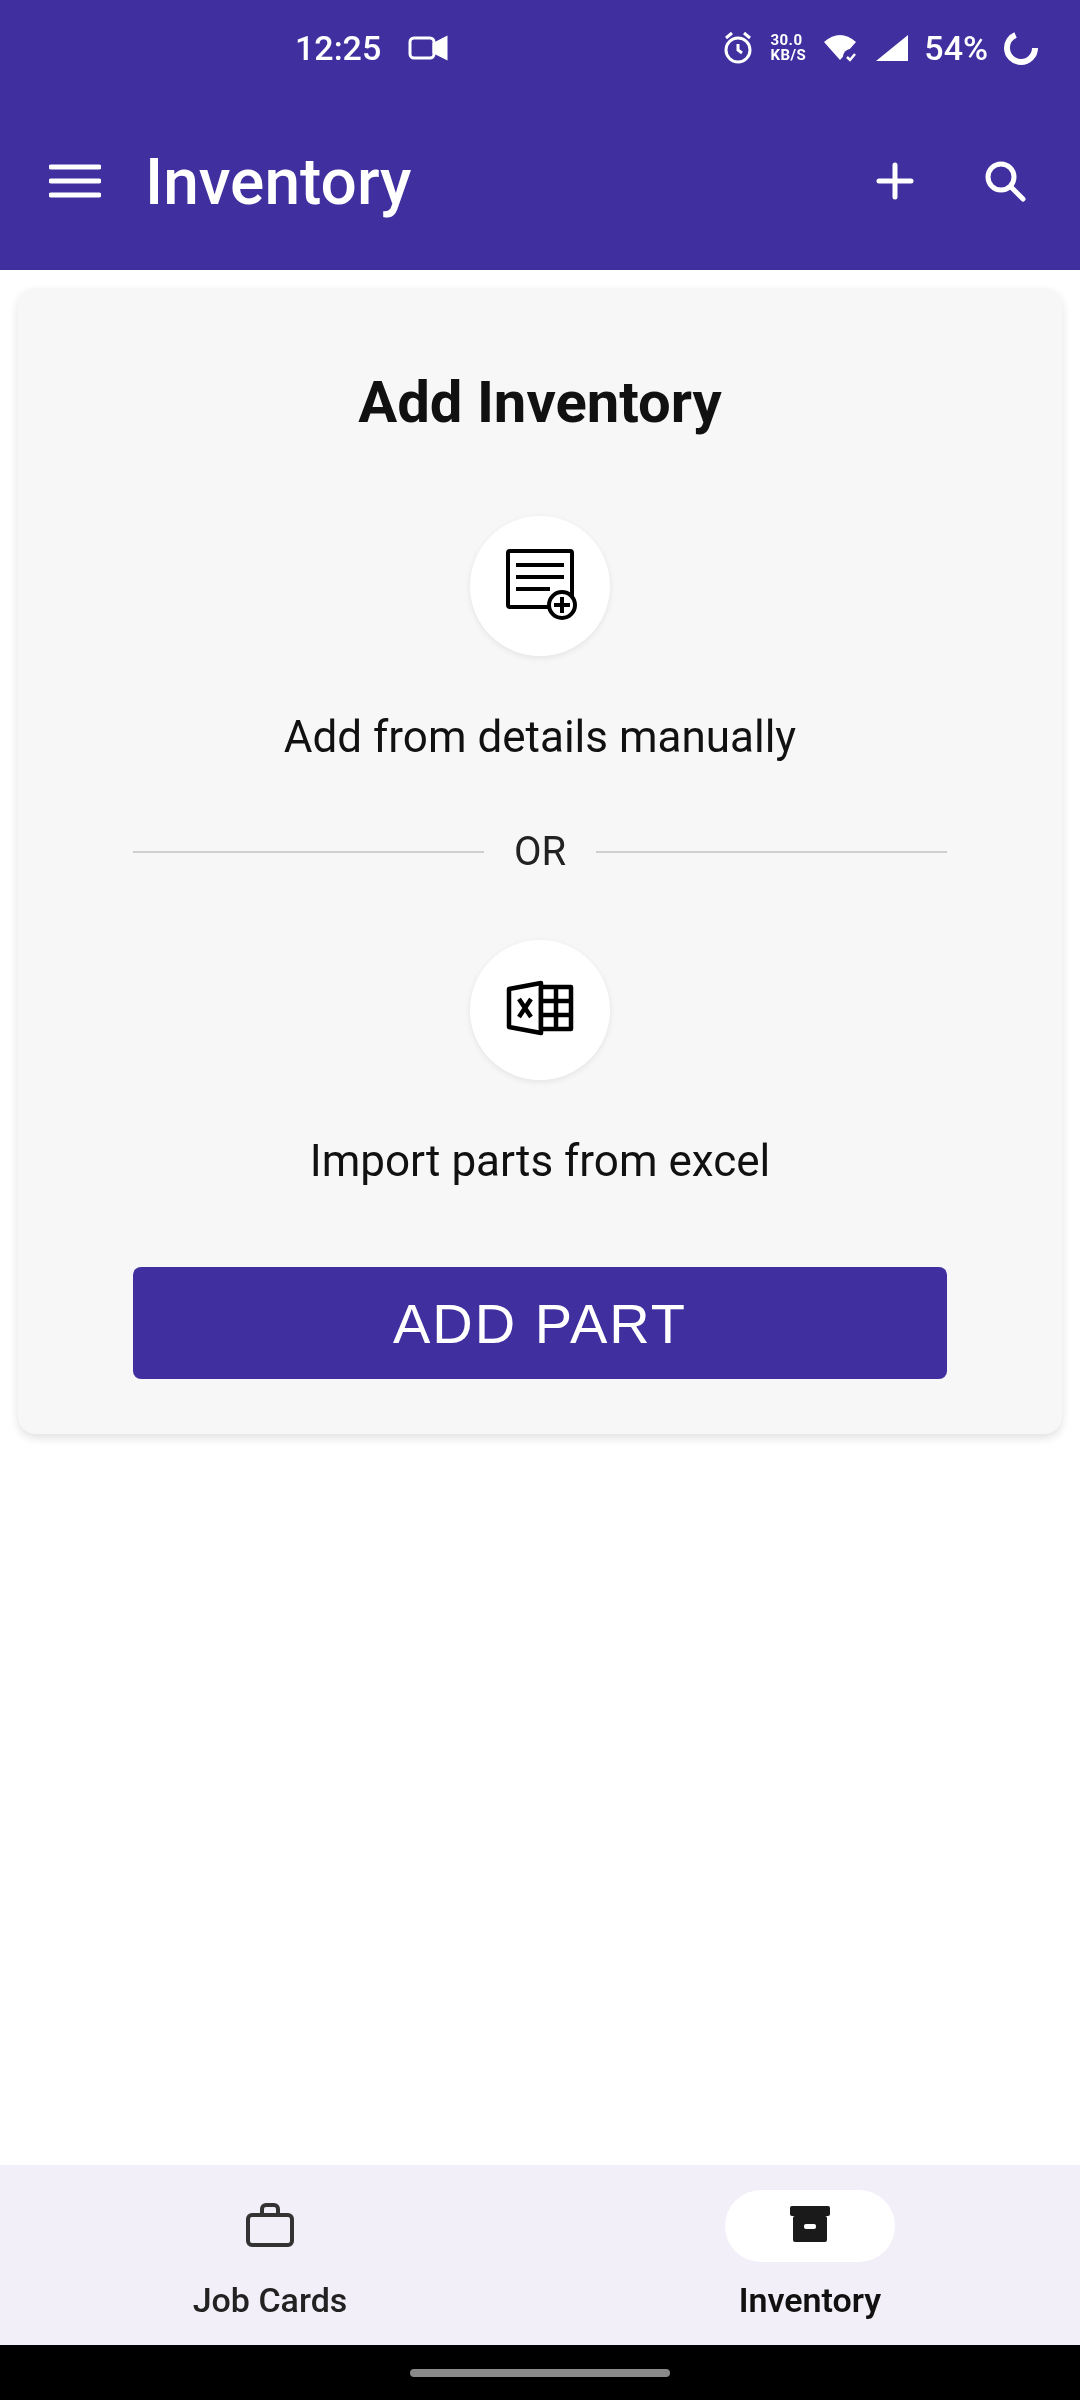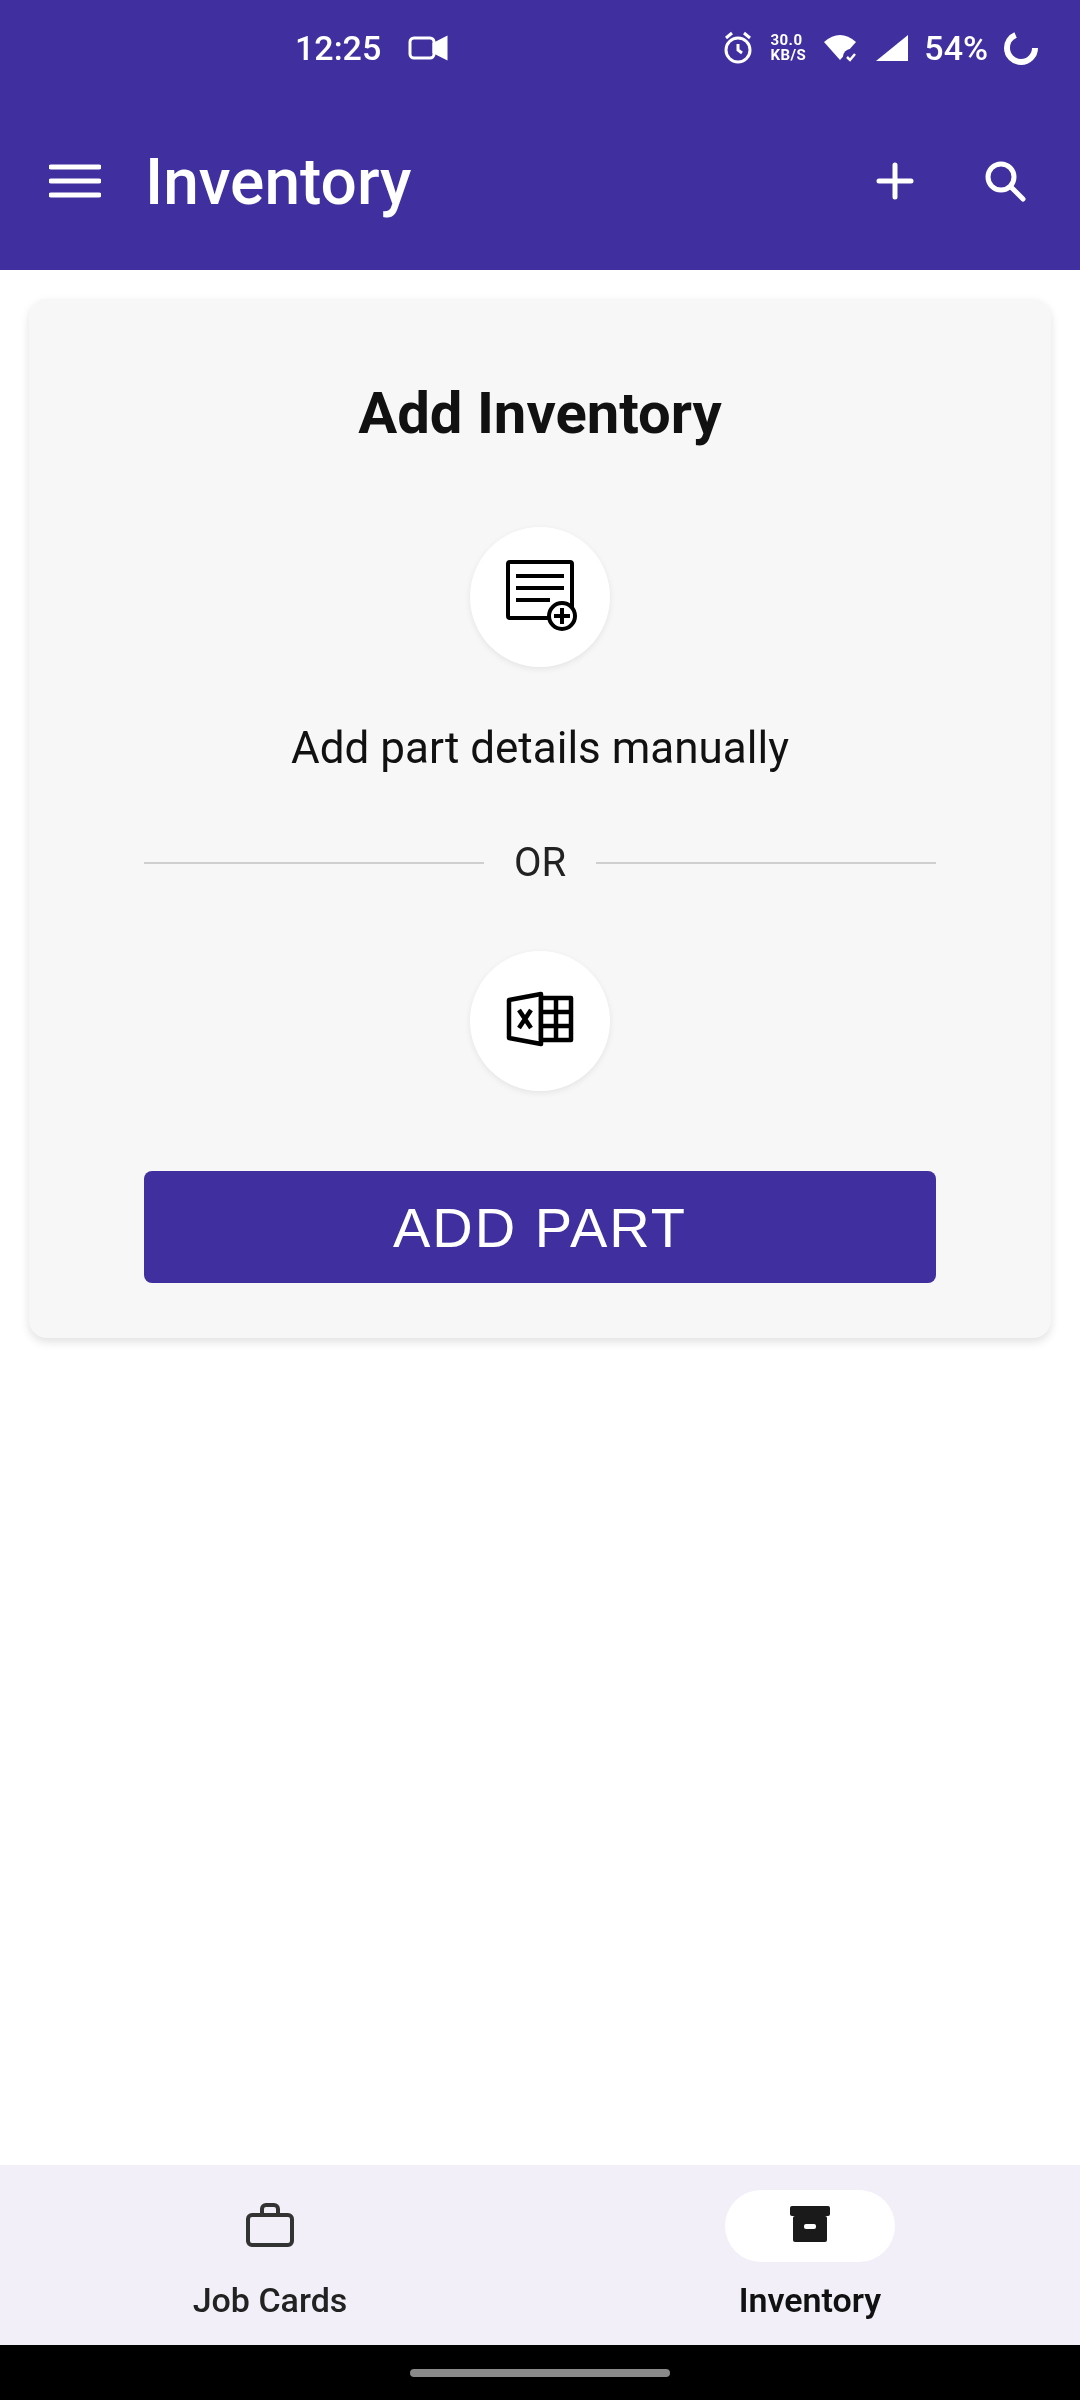--- a/index.html
+++ b/index.html
@@ -12,21 +12,21 @@
   .status-right { display: flex; align-items: center; gap: 14px; }
   .status-icon { display: inline-flex; align-items: center; justify-content: center; }
   .net-stack { display: flex; flex-direction: column; line-height: 0.95; font-size: 15px; font-weight: 700; letter-spacing: 0.5px; }
 
   
   .app-bar { height: 175px; background: #3f2f9f; color: #fff; display: flex; align-items: center; padding: 0 35px; gap: 30px; }
   .app-title { font-size: 64px; font-weight: 500; flex: 1; }
   .icon-btn { width: 80px; height: 80px; display: flex; align-items: center; justify-content: center; cursor: pointer; }
 
   
-  .main { flex: 1; background: #fff; padding: 29px; }
+  .main { flex: 1; background: #fff; padding: 18px; }
   .card { background: #f7f7f7; border-radius: 18px; padding: 80px 115px 55px; box-shadow: 0 4px 10px rgba(0,0,0,0.12); }
   .card-title { font-size: 58px; font-weight: 700; text-align: center; color: #111; margin-bottom: 80px; }
   .option { display: flex; flex-direction: column; align-items: center; gap: 55px; }
   .circle { width: 140px; height: 140px; border-radius: 50%; background: #fff; display: flex; align-items: center; justify-content: center; box-shadow: 0 2px 6px rgba(0,0,0,0.08); }
   .option-label { font-size: 44px; color: #111; text-align: center; }
   .divider-row { display: flex; align-items: center; gap: 30px; margin: 65px 0; }
   .divider-line { flex: 1; height: 2px; background: #cfcfcf; }
   .divider-text { font-size: 40px; color: #222; }
   .add-btn { width: 100%; height: 112px; background: #3f2f9f; color: #fff; border: none; border-radius: 8px; font-size: 56px; font-weight: 400; letter-spacing: 2px; margin-top: 80px; cursor: pointer; }
 
@@ -123,40 +123,41 @@
         <div class="circle">
           <span>
             <svg width="80" height="78" viewBox="0 0 80 78" fill="none" stroke="#000" stroke-width="4">
               <rect x="8" y="6" width="64" height="56" rx="2"></rect>
               <path d="M16 20h48M16 32h48M16 44h34"></path>
               <circle cx="62" cy="60" r="13" fill="#fff"></circle>
               <path d="M62 52v16M54 60h16"></path>
             </svg>
           </span>
         </div>
-        <div class="option-label">Add part details manually</div>
+        <div class="option-label">Add from details manually</div>
       </div>
 
       <div class="divider-row">
         <div class="divider-line"></div>
         <div class="divider-text">OR</div>
         <div class="divider-line"></div>
       </div>
 
       <div class="option">
         <div class="circle">
           <span>
             <svg width="78" height="70" viewBox="0 0 78 70" fill="none" stroke="#000" stroke-width="4.5" stroke-linejoin="round">
               <path d="M40 10 L8 16 V54 L40 60 Z" fill="#fff"></path>
               <path d="M18 26l12 18M30 26l-12 18"></path>
               <path d="M40 14 H70 V56 H40 Z" fill="#fff"></path>
               <path d="M40 28h30M40 42h30M55 14v42"></path>
             </svg>
           </span>
         </div>
+        <div class="option-label">Import parts from excel</div>
       </div>
 
       <button class="add-btn">ADD PART</button>
     </div>
   </div>
 
   <div class="bottom-nav">
     <div class="nav-item">
       <div class="nav-icon-wrap">
         <span>

